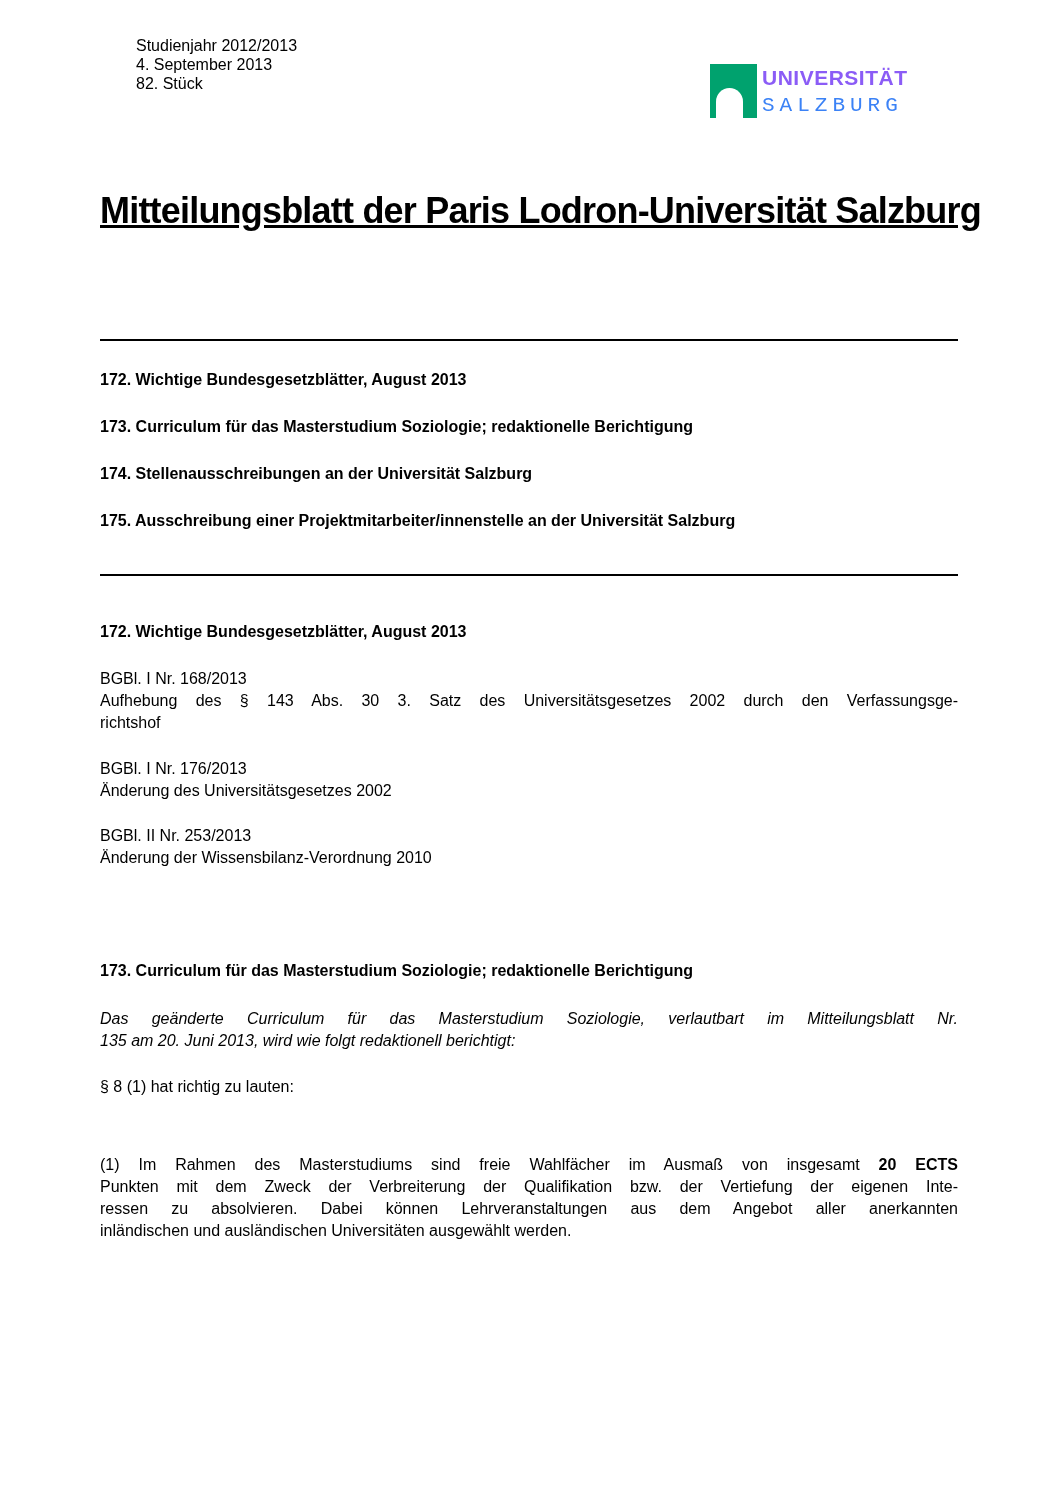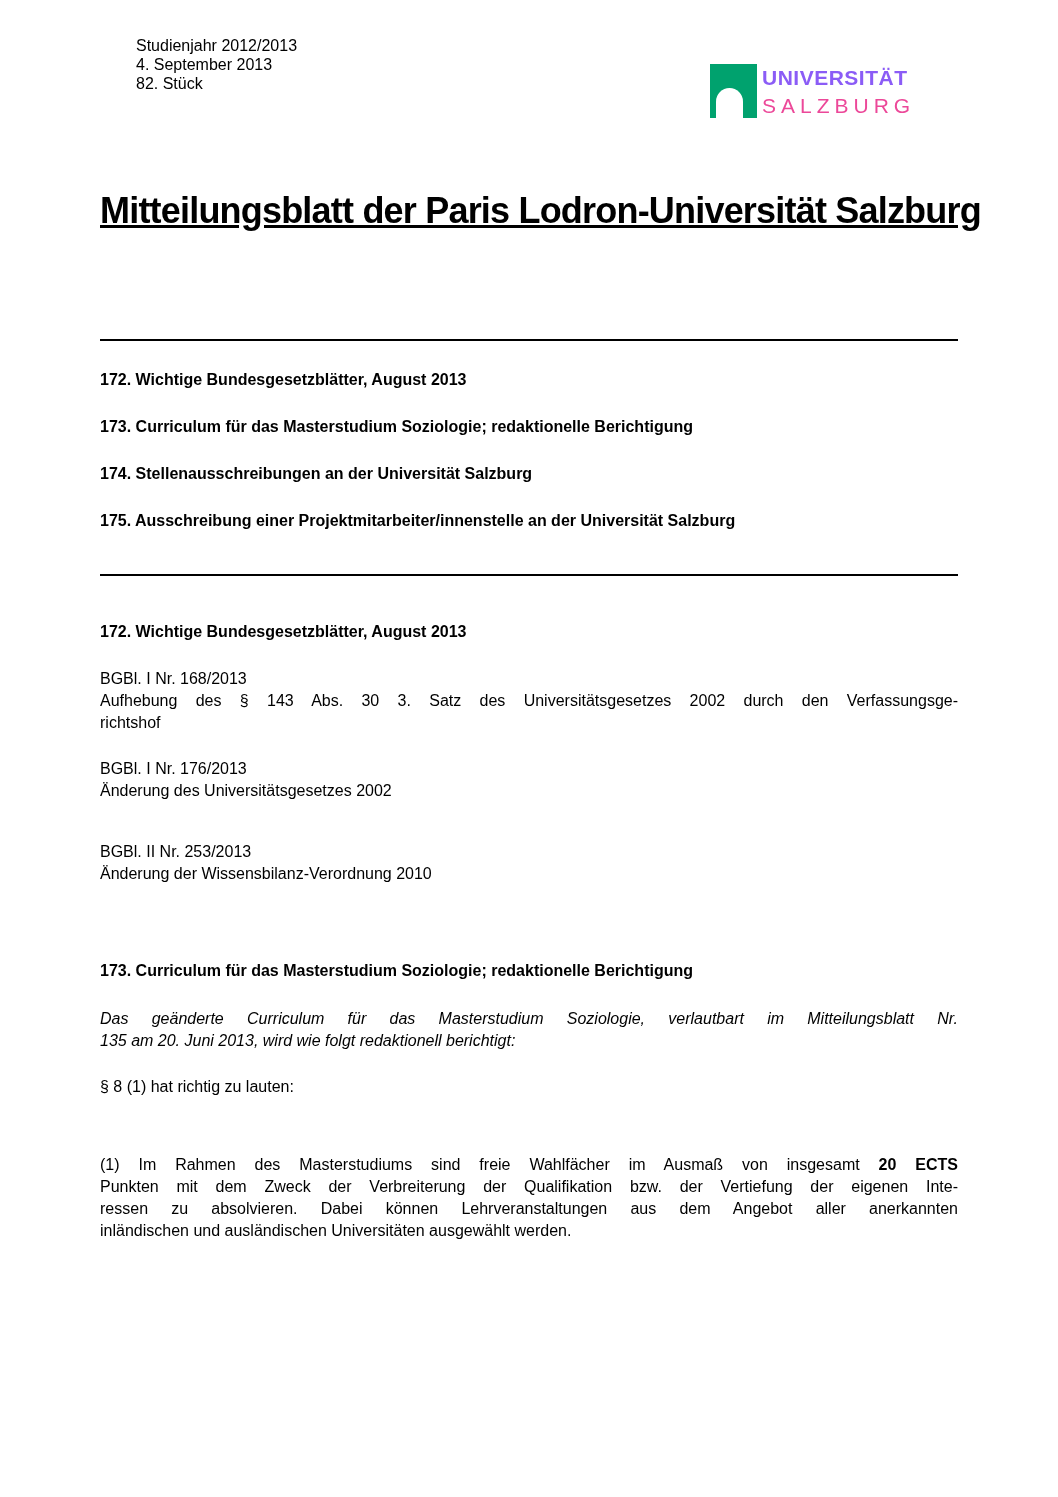--- a/index.html
+++ b/index.html
@@ -80,21 +80,21 @@
   .h172 { top: 623px; }
   .h173 { top: 962px; }
 
   .body-block {
     position: absolute;
     left: 100px; width: 858px;
     font-size: 16px; line-height: 22px;
   }
   .e1 { top: 668px; }
   .e2 { top: 758px; }
-  .e3 { top: 825px; margin-top: 16px; }
+  .e3 { top: 825px; }
   .p1 { top: 1008px; font-style: italic; }
   .p2 { top: 1076px; }
   .p3 { top: 1122px; margin-top: 32px; }
 
   .jline { text-align: justify; text-align-last: justify; }
   .lline { text-align: left; }
 </style>
 </head>
 <body>
 
@@ -105,21 +105,21 @@
     <div>4. September 2013</div>
     <div>82. Stück</div>
   </div>
 
   <div class="logo">
     <div class="logo-mark" style="background: rgb(0, 162, 110);">
       <div class="logo-arch"></div>
     </div>
     <div class="logo-text" style="color: rgb(58, 58, 59);">
       <div class="logo-line1" style="color: #8b5cf6;">UNIVERSITÄT</div>
-      <div class="logo-line2" style="color: #ec4899;">SALZBURG</div>
+      <div class="logo-line2" style="color: #3b82f6; font-family: Liberation Mono, monospace;">SALZBURG</div>
     </div>
   </div>
 
   <div class="doc-title">Mitteilungsblatt der Paris Lodron-Universität Salzburg</div>
 
   <div class="rule rule-top"></div>
 
   <div class="toc">
     <div class="toc-item">172. Wichtige Bundesgesetzblätter, August 2013</div>
     <div class="toc-item">173. Curriculum für das Masterstudium Soziologie; redaktionelle Berichtigung</div>

